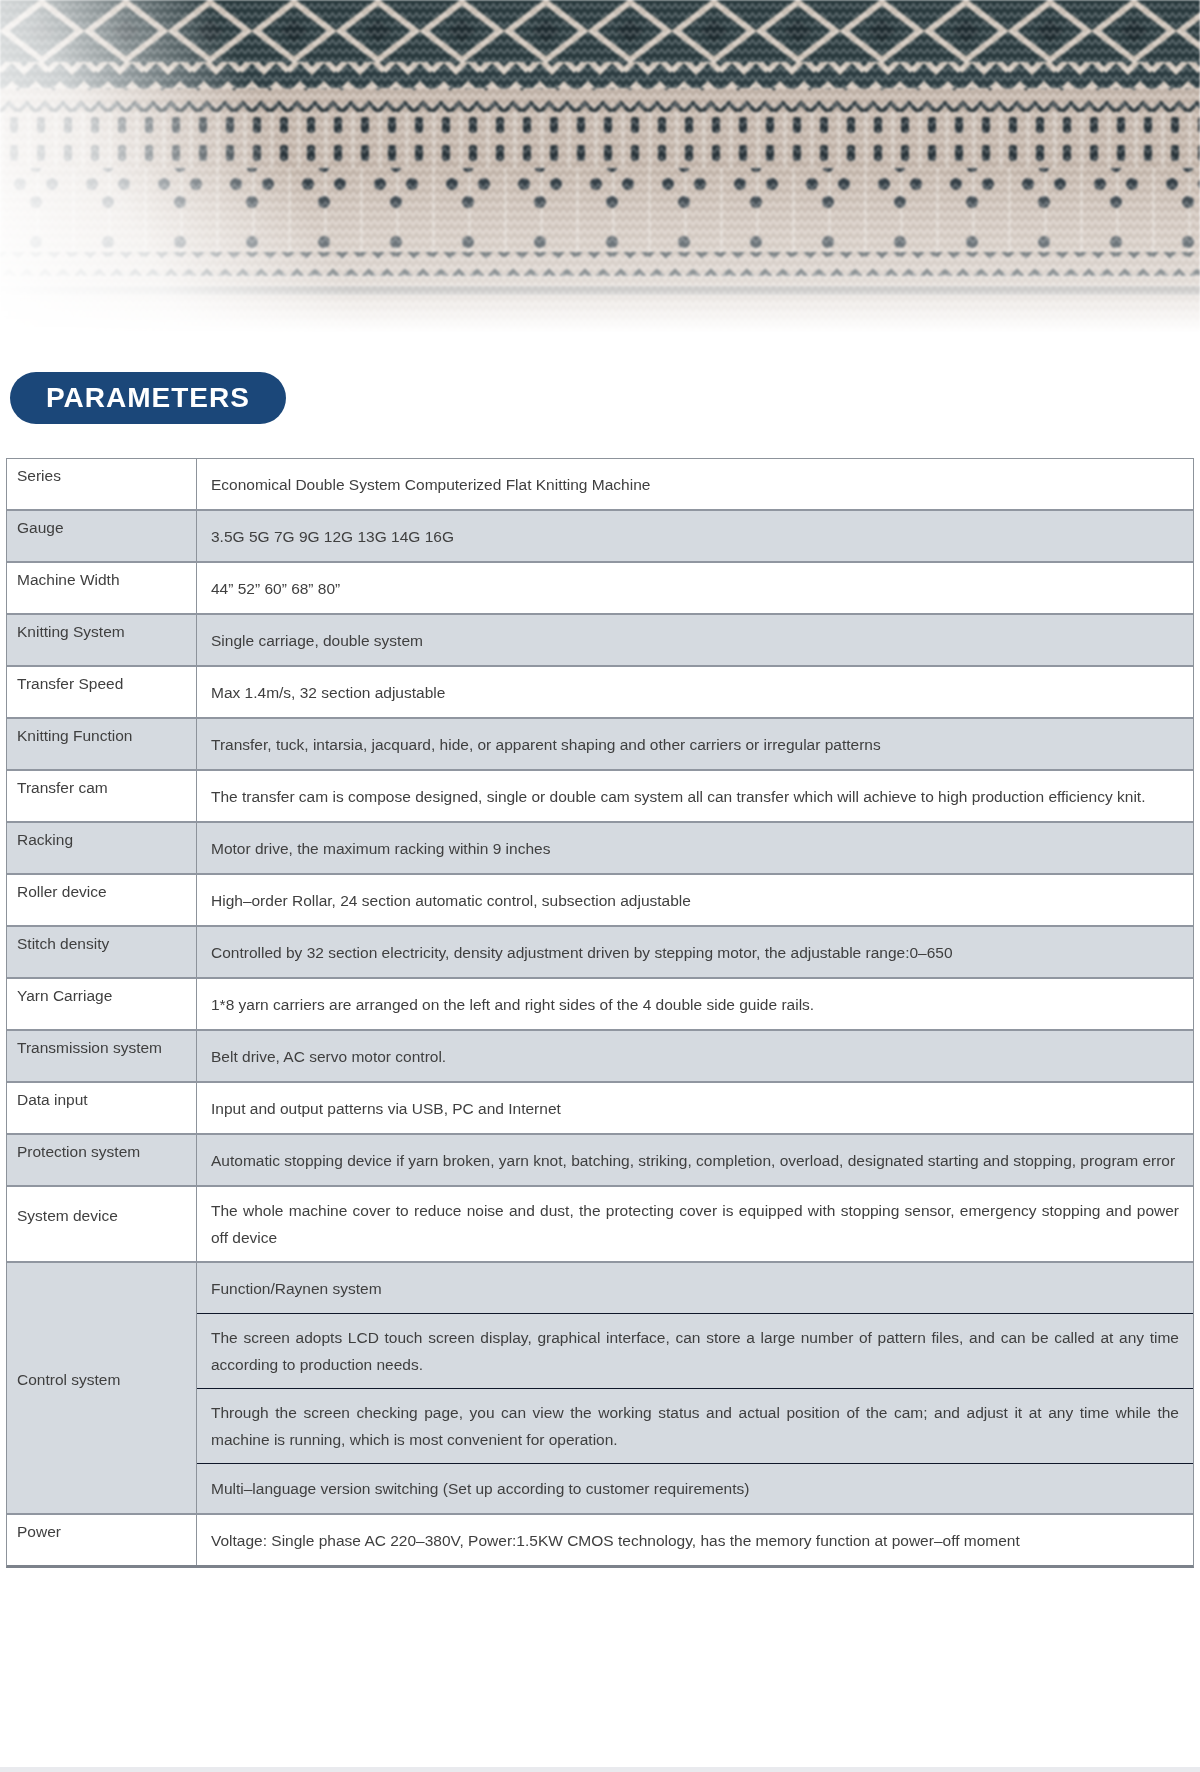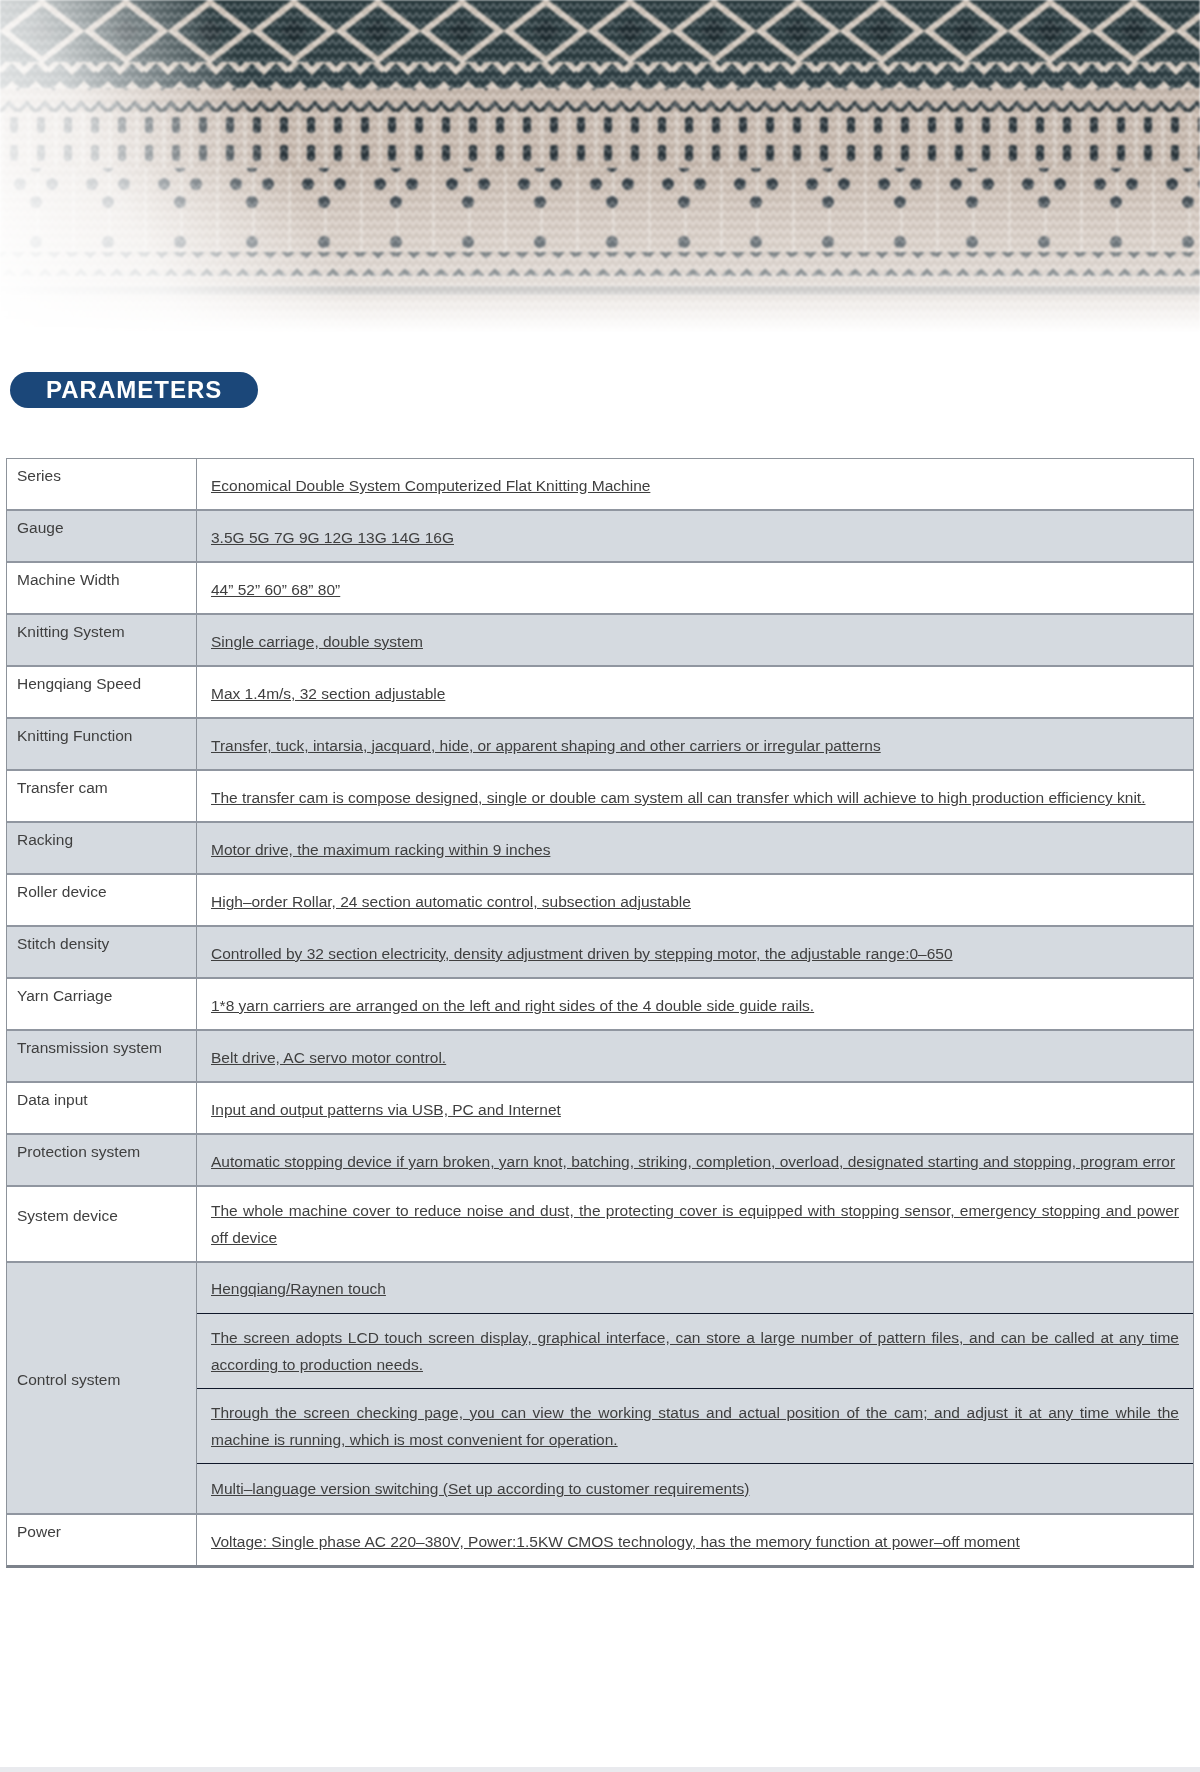--- a/index.html
+++ b/index.html
@@ -21,26 +21,26 @@
   .hero { width: 1200px; height: 332px; overflow: hidden; }
   .hero svg { display: block; filter: blur(1.3px); }
 
   
   .badge-wrap { margin: 40px 0 0 10px; height: 52px; }
   .badge {
     display: inline-flex;
     align-items: center;
     justify-content: flex-end;
     min-width: 228px;
-    height: 36px;
+    height: 52px;
     padding: 0 36px;
     background: #1b4779;
     border-radius: 27px;
     color: #ffffff;
-    font-size: 24px;
+    font-size: 28px;
     font-weight: 700;
     letter-spacing: 1px;
   }
 
   
   .spec-table {
     margin: 34px 6px 0 6px;
     border: 1px solid #8d939b;
     border-bottom: 3px solid #7c828b;
     background: #ffffff;
@@ -53,26 +53,25 @@
     width: 190px;
     display: flex;
     align-items: center;
     padding: 8px 8px 24px 10px;
     border-right: 1px solid #8d939b;
     font-size: 15.5px;
   }
   .td {
     flex: 1;
     display: flex;
-    align-items: flex-end;
+    align-items: center;
     min-height: 50px;
     padding: 10px 14px;
     font-size: 15.5px;
     line-height: 27px;
-    text-decoration: underline;
   }
   .td > span { display: block; width: 100%; text-align: justify; }
   .td.stack { display: block; padding: 0; }
   .sub {
     display: flex;
     align-items: center;
     min-height: 50px;
     padding: 10px 14px;
     font-size: 15.5px;
     line-height: 27px;
@@ -179,21 +178,21 @@
           <span>44” 52” 60” 68” 80”</span>
         </div>
     </div>
     <div class="tr">
       <div class="th">Knitting System</div>
       <div class="td">
           <span>Single carriage, double system</span>
         </div>
     </div>
     <div class="tr">
-      <div class="th">Hengqiang Speed</div>
+      <div class="th">Transfer Speed</div>
       <div class="td">
           <span>Max 1.4m/s, 32 section adjustable</span>
         </div>
     </div>
     <div class="tr">
       <div class="th">Knitting Function</div>
       <div class="td">
           <span>Transfer, tuck, intarsia, jacquard, hide, or apparent shaping and other carriers or irregular patterns</span>
         </div>
     </div>
@@ -249,21 +248,21 @@
       <div class="th">System device</div>
       <div class="td">
           <span>The whole machine cover to reduce noise and dust, the protecting cover is equipped with stopping sensor, emergency stopping and power off device</span>
         </div>
     </div>
 
     <div class="tr">
       <div class="th">Control system</div>
       <div class="td stack">
         <div class="sub">
-            <span>Hengqiang/Raynen touch</span>
+            <span>Function/Raynen system</span>
           </div>
         <div class="sub">
             <span>The screen adopts LCD touch screen display, graphical interface, can store a large number of pattern files, and can be called at any time according to production needs.</span>
           </div>
         <div class="sub">
             <span>Through the screen checking page, you can view the working status and actual position of the cam; and adjust it at any time while the machine is running, which is most convenient for operation.</span>
           </div>
         <div class="sub">
             <span>Multi–language version switching (Set up according to customer requirements)</span>
           </div>

